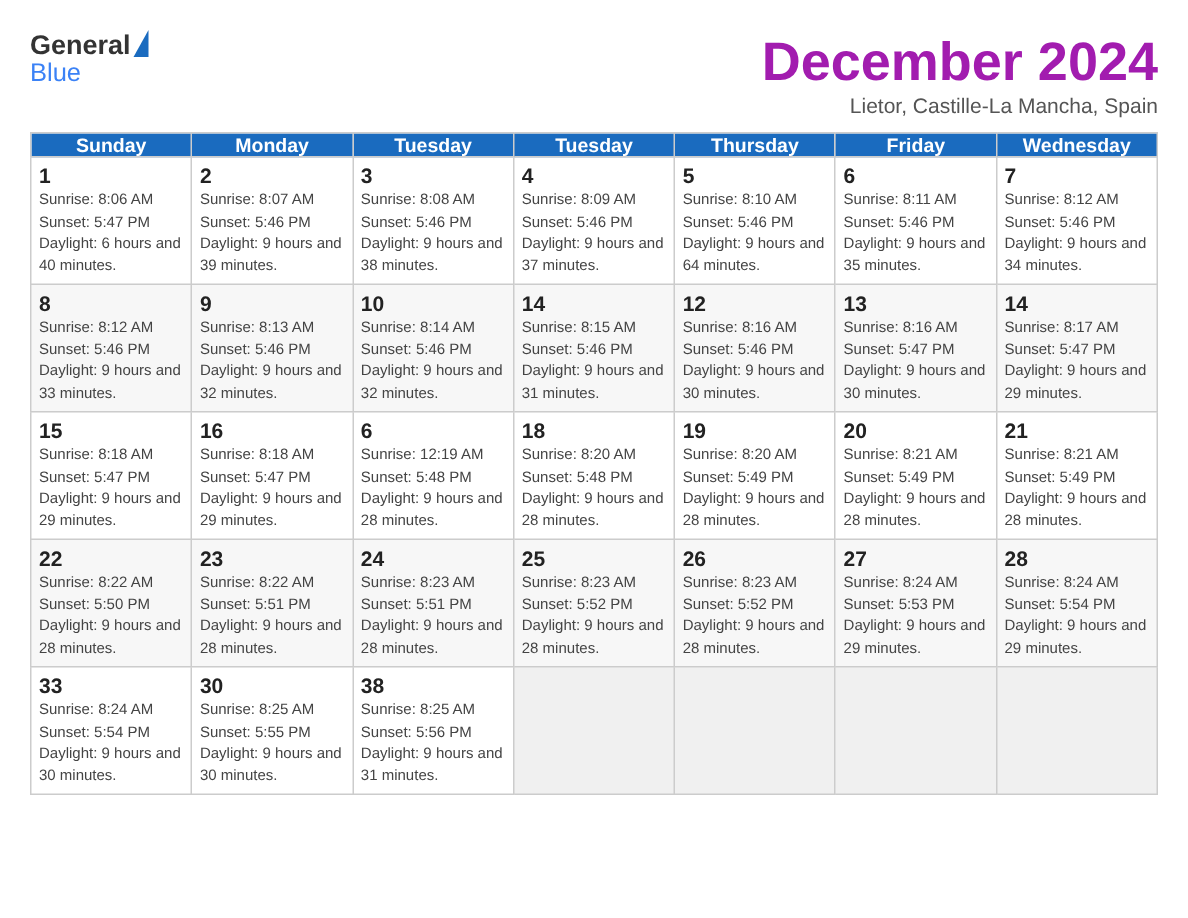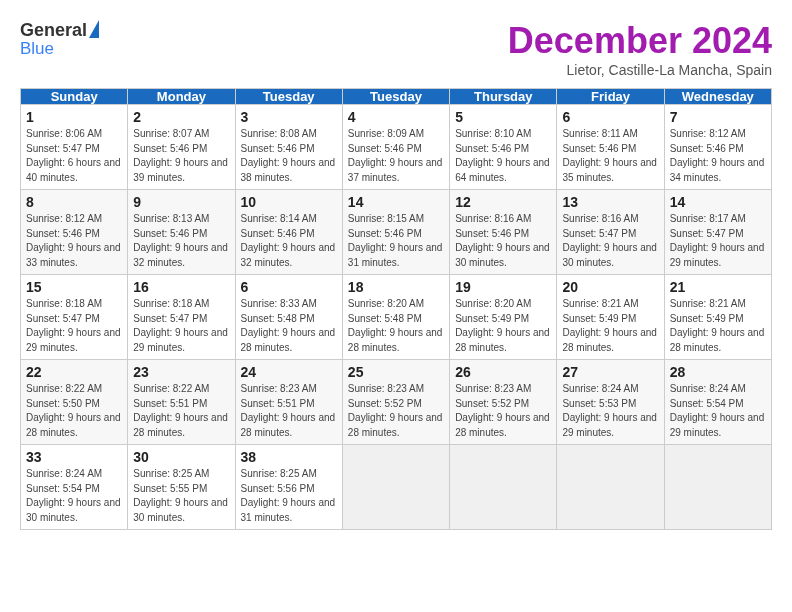--- a/index.html
+++ b/index.html
@@ -228,21 +228,21 @@
         <span class="day-number">16</span>
         <div class="day-info">
           <span>Sunrise: 8:18 AM</span><br>
           <span>Sunset: 5:47 PM</span><br>
           <span>Daylight: 9 hours and 29 minutes.</span>
         </div>
       </td>
         <td>
         <span class="day-number">6</span>
         <div class="day-info">
-          <span>Sunrise: 8:33 AM</span><br>
+          <span>Sunrise: 12:19 AM</span><br>
           <span>Sunset: 5:48 PM</span><br>
           <span>Daylight: 9 hours and 28 minutes.</span>
         </div>
       </td>
         <td>
         <span class="day-number">18</span>
         <div class="day-info">
           <span>Sunrise: 8:20 AM</span><br>
           <span>Sunset: 5:48 PM</span><br>
           <span>Daylight: 9 hours and 28 minutes.</span>

